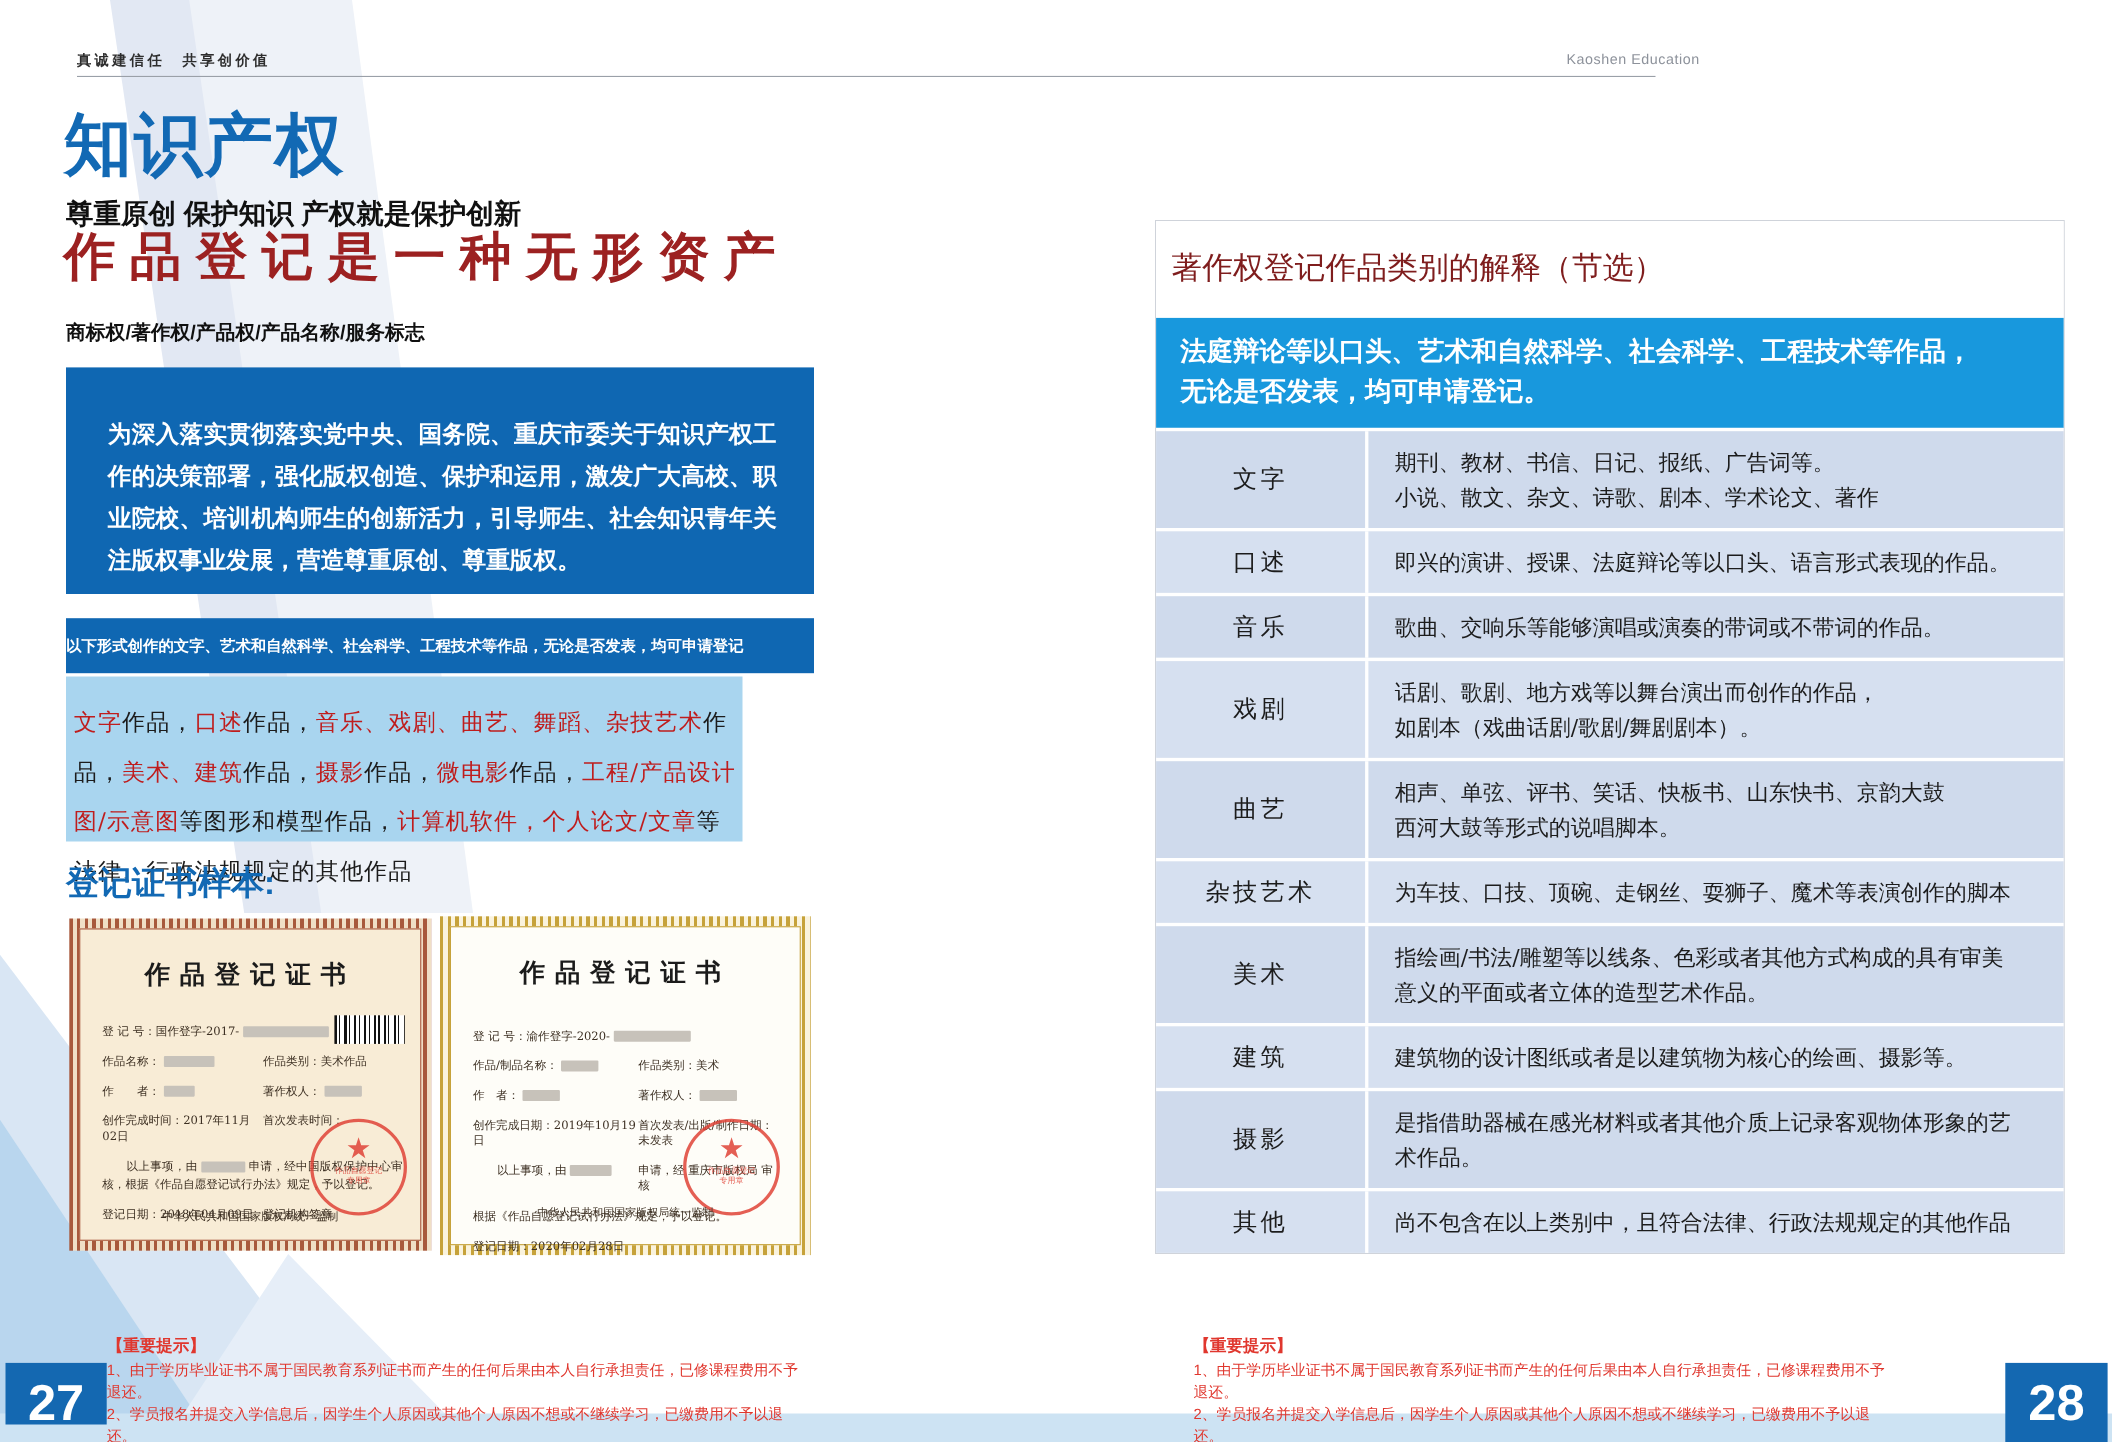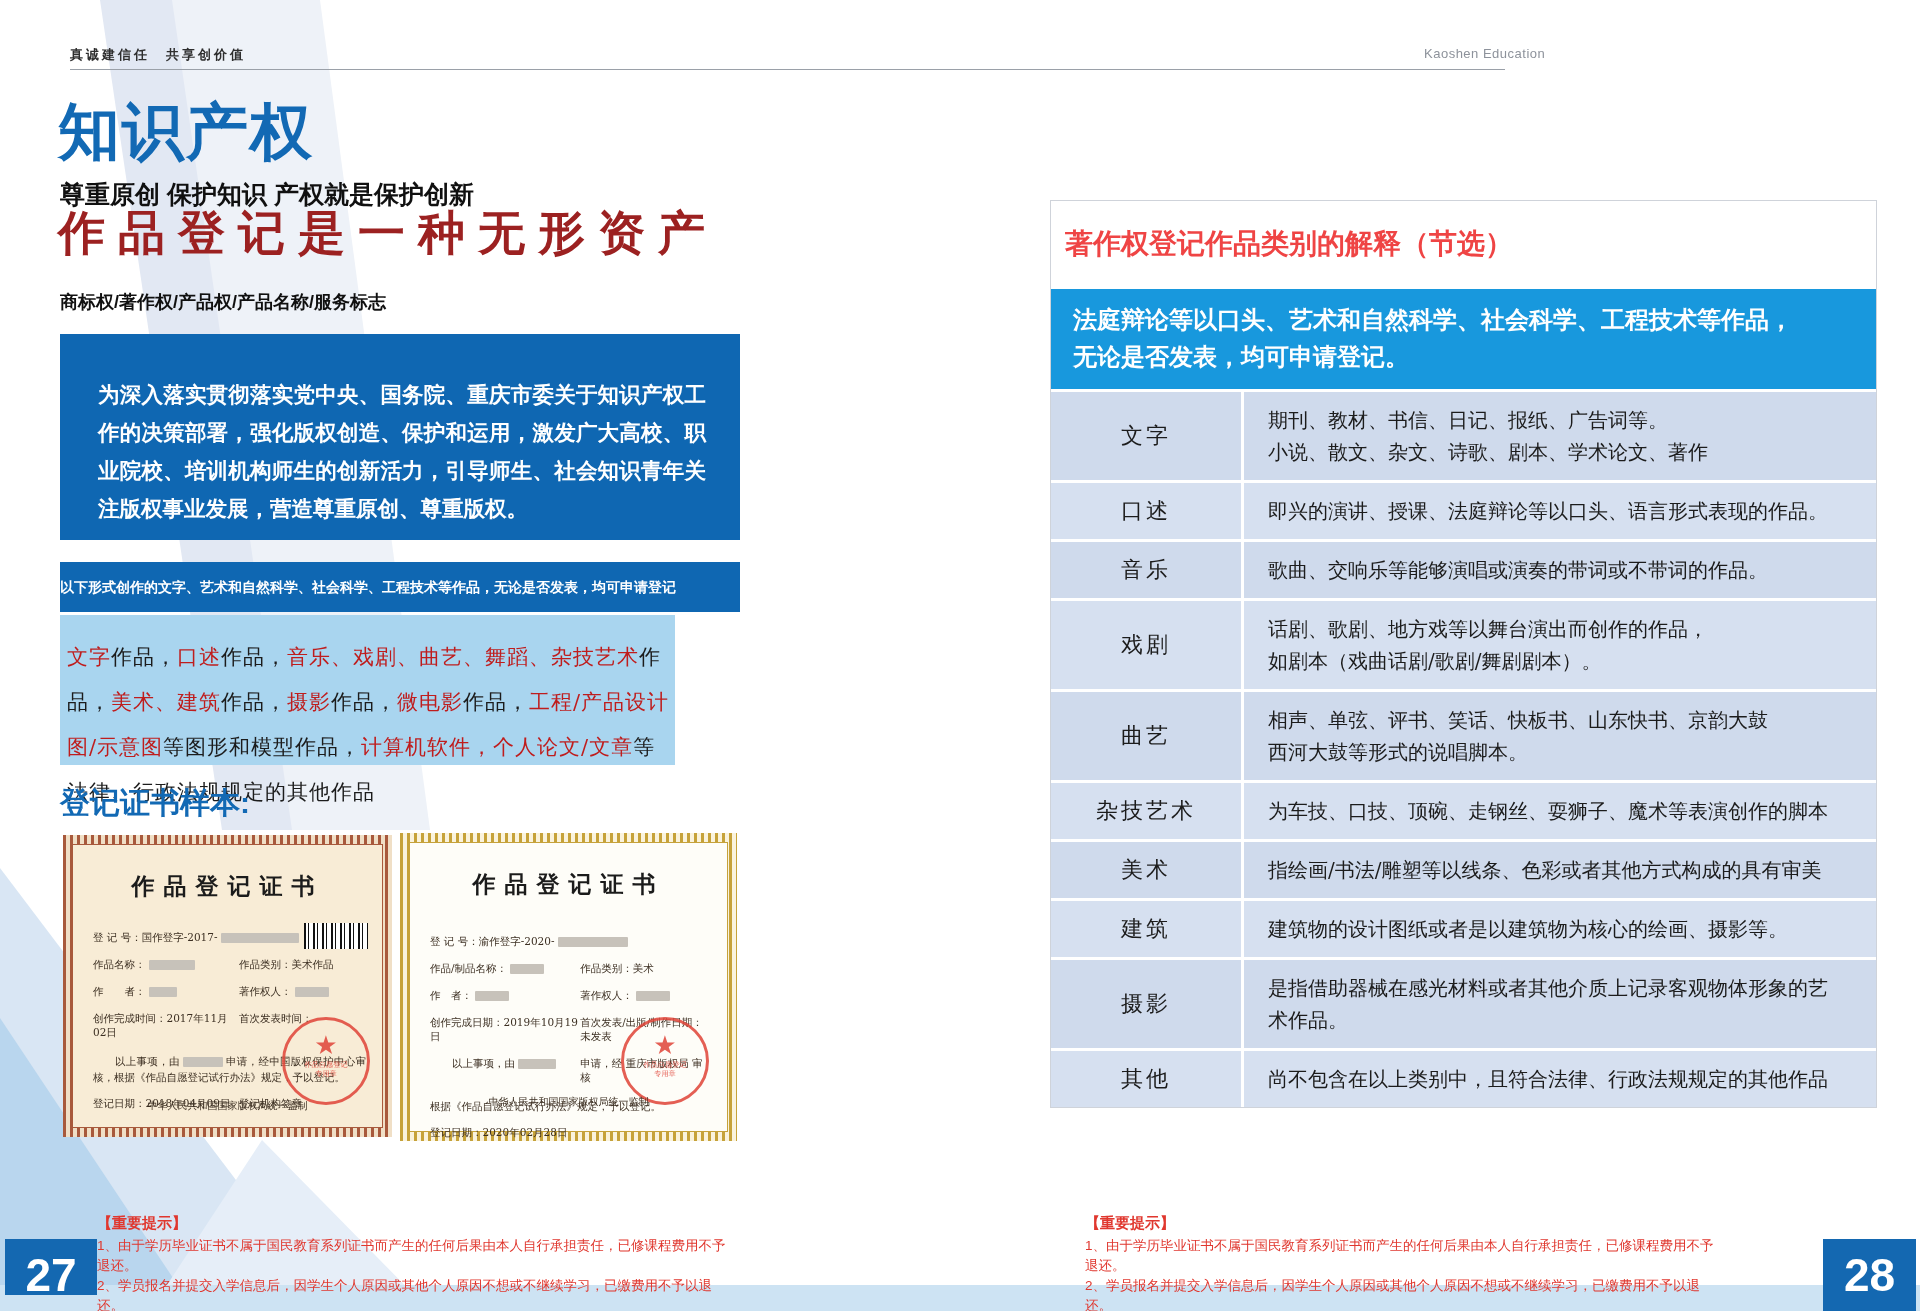--- a/index.html
+++ b/index.html
@@ -50,21 +50,21 @@
         right:12px;bottom:22px;color:#e04438;text-align:center;opacity:0.85;}
   .seal .star{font-size:26px;line-height:30px;margin-top:10px;}
   .seal .st{font-size:8px;line-height:9px;transform:scale(0.9);}
   
   .notice{width:640px;color:#e0372e;}
   .notice-h{font-size:15px;font-weight:bold;margin-bottom:3px;}
   .notice-l{font-size:13.5px;line-height:20px;}
   .pg{background:#1468b1;color:#fff;font-size:46px;font-weight:bold;text-align:center;line-height:72px;}
   
   .rtable{left:1050px;top:200px;width:827px;border:1px solid #cfd3da;box-sizing:border-box;background:#fff;}
-  .ttitle{height:88px;line-height:86px;padding-left:14px;font-size:28px;font-weight:700;color:#ef4444;
+  .ttitle{height:88px;line-height:86px;padding-left:14px;font-size:28px;font-weight:400;color:#7f1d1d;
           background:#fff;}
   .tintro{background:#1898dd;color:#fff;font-size:24px;font-weight:bold;line-height:37px;
           padding:12px 20px 14px 22px;}
   .trow{display:flex;background:#cfdaec;border-top:3px solid #fff;}
   .trow.alt{background:#d6e0f0;}
   .tcat{width:190px;display:flex;align-items:center;justify-content:center;
         font-family:"DejaVu Serif","Liberation Serif",serif;font-size:22px;letter-spacing:3px;color:#1c1c1c;}
   .tdesc{flex:1;border-left:3px solid #fff;padding:12px 16px 12px 24px;
          font-family:"DejaVu Serif","Liberation Serif",serif;font-size:20px;line-height:32px;color:#1c1c1c;}
 </style>
@@ -234,20 +234,21 @@
         <div class="trow alt">
           <div class="tcat">杂技艺术</div>
           <div class="tdesc">
             <div>为车技、口技、顶碗、走钢丝、耍狮子、魔术等表演创作的脚本</div>
           </div>
         </div>
         <div class="trow">
           <div class="tcat">美术</div>
           <div class="tdesc">
             <div>指绘画/书法/雕塑等以线条、色彩或者其他方式构成的具有审美</div>
+            <div>意义的平面或者立体的造型艺术作品。</div>
           </div>
         </div>
         <div class="trow alt">
           <div class="tcat">建筑</div>
           <div class="tdesc">
             <div>建筑物的设计图纸或者是以建筑物为核心的绘画、摄影等。</div>
           </div>
         </div>
         <div class="trow">
           <div class="tcat">摄影</div>

